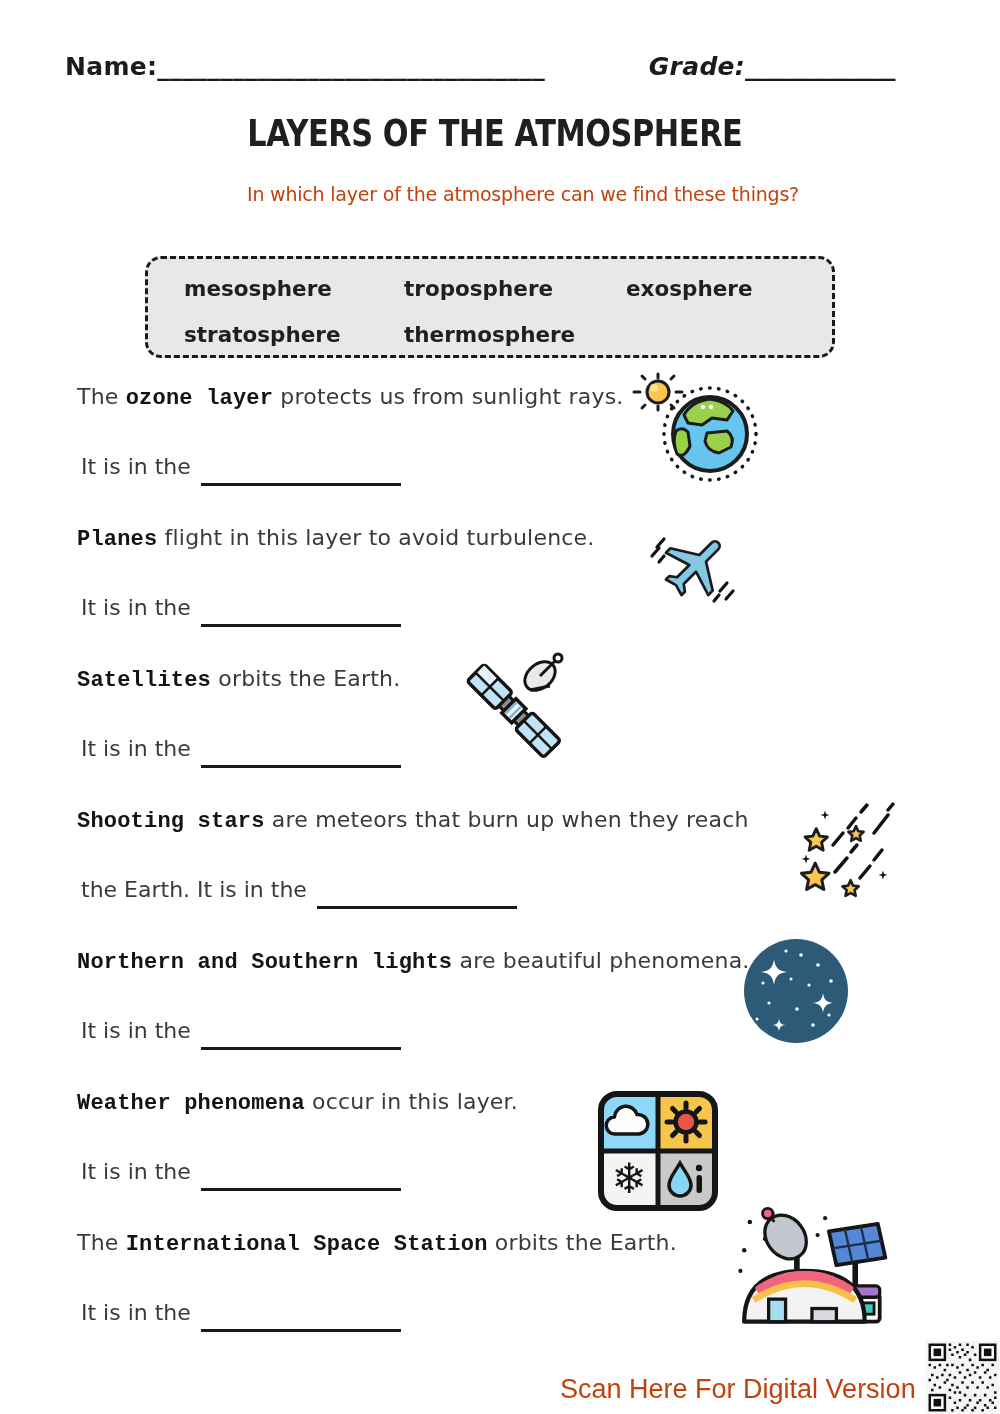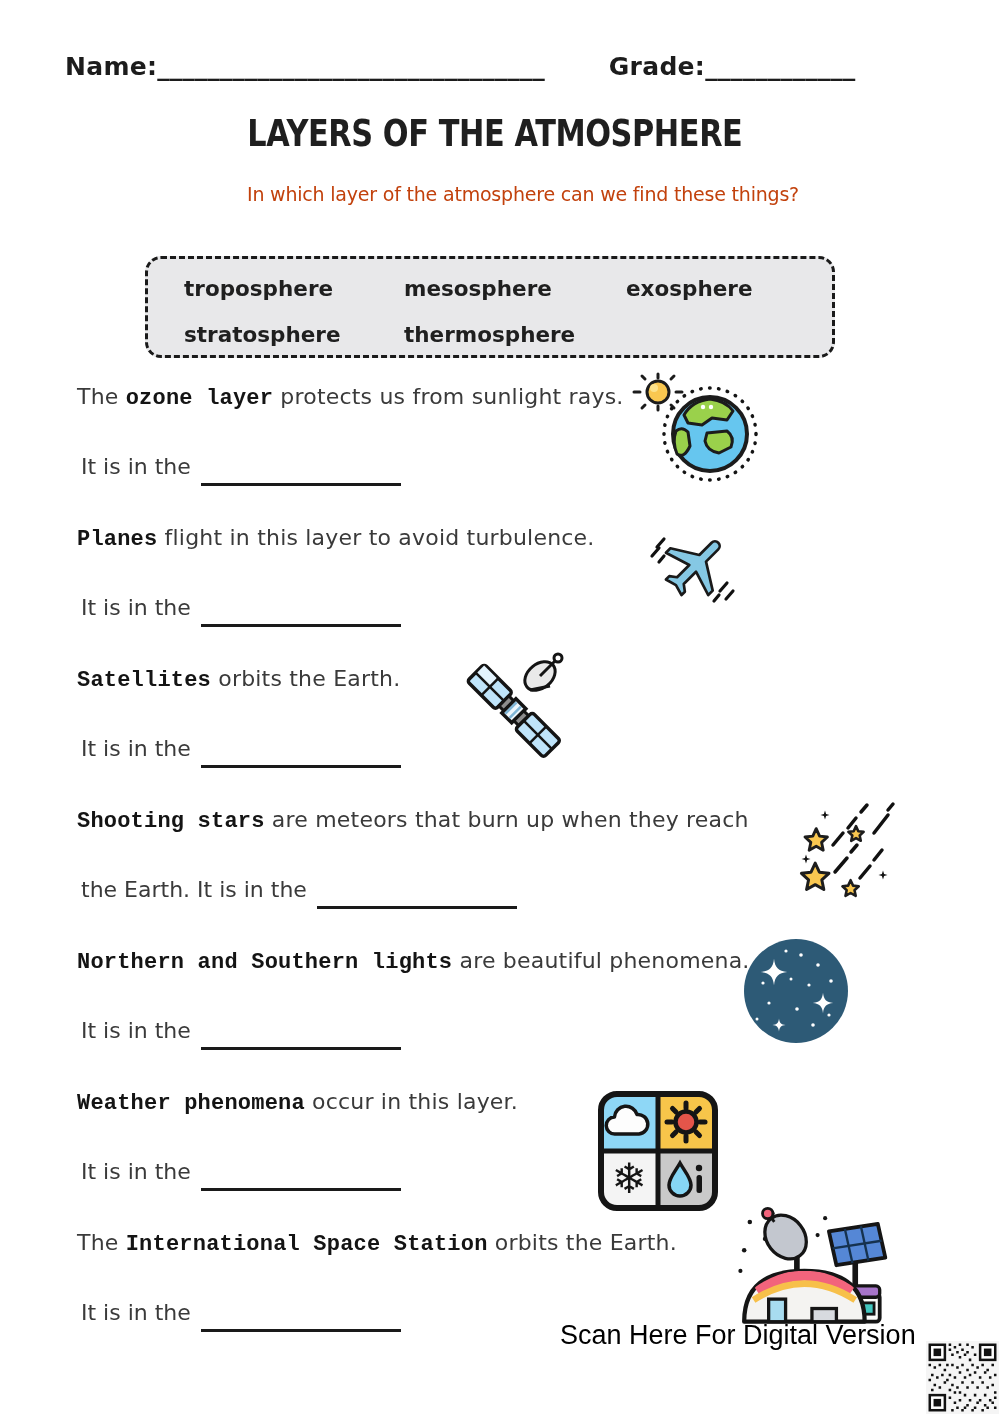--- a/index.html
+++ b/index.html
@@ -5,21 +5,21 @@
   html,body{margin:0;padding:0;background:#fff;}
   .page{
     position:relative; width:1000px; height:1414px; background:#ffffff;
     font-family:"DejaVu Sans","Liberation Sans",sans-serif; color:#333;
     overflow:hidden;
   }
   
   .header-row{position:absolute; top:52px; left:65px; width:870px; display:flex;}
   .field-label{font-weight:700; color:#1c1c1c; font-size:25px; letter-spacing:.3px;}
   .field-line{font-weight:700; color:#1c1c1c; font-size:25px; letter-spacing:0;}
-  .grade-group{margin-left:64px;}
+  .grade-group{margin-left:104px;font-style:italic;}
   
   .title-wrap{position:absolute; top:112px; left:0; width:990px; text-align:center;}
   .title{display:inline-block; font-size:37px; font-weight:700; color:#1f1f1f;
          letter-spacing:-.5px; transform:scaleX(.82); transform-origin:center;}
   .subtitle-wrap{position:absolute; top:183px; left:0; width:1000px; text-align:center;}
   .subtitle{font-size:19px; color:#c2410c; font-weight:500; letter-spacing:-.2px;margin-left:46px;}
   
   .word-bank{
     position:absolute; top:256px; left:145px; width:690px; height:102px;
     background:var(--bank-bg,#e8e8ea); border:3px dashed #1a1a1a; border-radius:16px;
@@ -34,21 +34,21 @@
   .q-text b{color:#141414; font-weight:700;font-family:Liberation Mono, monospace;}
   .q-prompt{position:absolute; top:70px; left:4px; margin:0; font-size:22px; color:#3a3a3a;}
   .blank{display:inline-block; width:200px; height:24px; margin-left:10px;
          border-bottom:3.5px solid #1a1a1a; vertical-align:-12px;}
   .q-icon{position:absolute;}
   
   .footer-logo{position:absolute; left:14px; top:1350px; display:flex; align-items:center;}
   .brand-text{font-size:27px; font-weight:700; letter-spacing:.2px; margin-left:8px;}
   .brand-main{color:var(--brand-blue,#3c76d9);}
   .brand-accent{color:var(--brand-orange,#f6a81e); margin-left:5px;}
-  .scan-text{position:absolute; left:560px; top:1320px; font-size:27px; color:#000000;
+  .scan-text{position:absolute; left:560px; top:1374px; font-size:27px; color:#c2410c;
              font-family:"Liberation Sans","DejaVu Sans",sans-serif;}
   .qr{position:absolute; left:926px; top:1341px;}
 </style>
 </head>
 <body>
 
 <div class="page">
 
   <div class="header-row">
     <div>
@@ -56,22 +56,22 @@
     </div>
     <div class="grade-group">
       <span class="field-label">Grade:</span><span class="field-line">____________</span>
     </div>
   </div>
 
   <div class="title-wrap"><span class="title">LAYERS OF THE ATMOSPHERE</span></div>
   <div class="subtitle-wrap"><span class="subtitle">In which layer of the atmosphere can we find these things?</span></div>
 
   <div class="word-bank">
+    <span>mesosphere</span>
     <span>troposphere</span>
-    <span>mesosphere</span>
     <span>exosphere</span>
     <span>stratosphere</span>
     <span>thermosphere</span>
   </div>
 
   <div class="question" style="top:384px">
     <p class="q-text"><span>The </span><b>ozone layer</b><span> protects us from sunlight rays.</span></p>
     <p class="q-prompt"><span>It is in the</span><span class="blank"></span></p>
     <svg class="q-icon" style="left:553px; top:-14px" width="132" height="114" viewBox="0 0 132 114">
       <g stroke="#1c1c1c" stroke-width="3" stroke-linecap="round">

